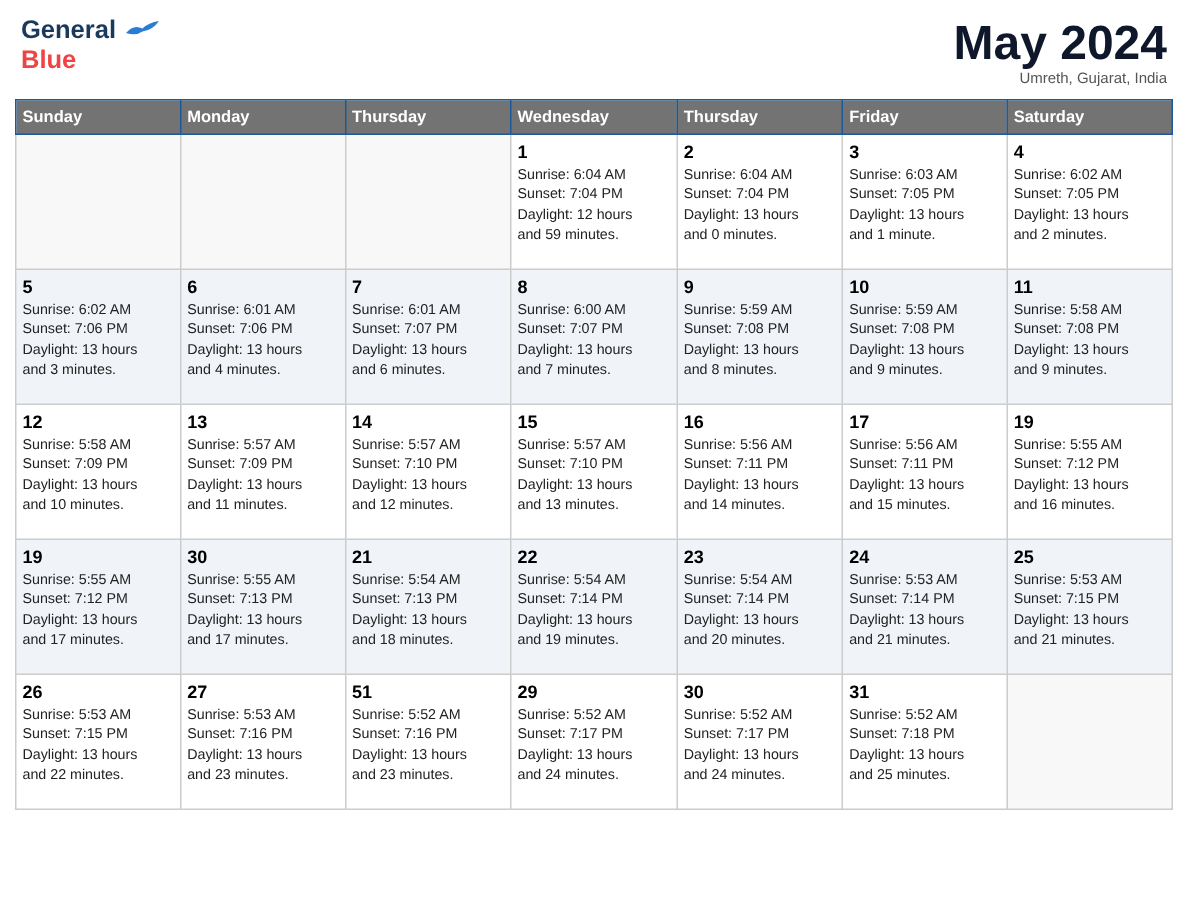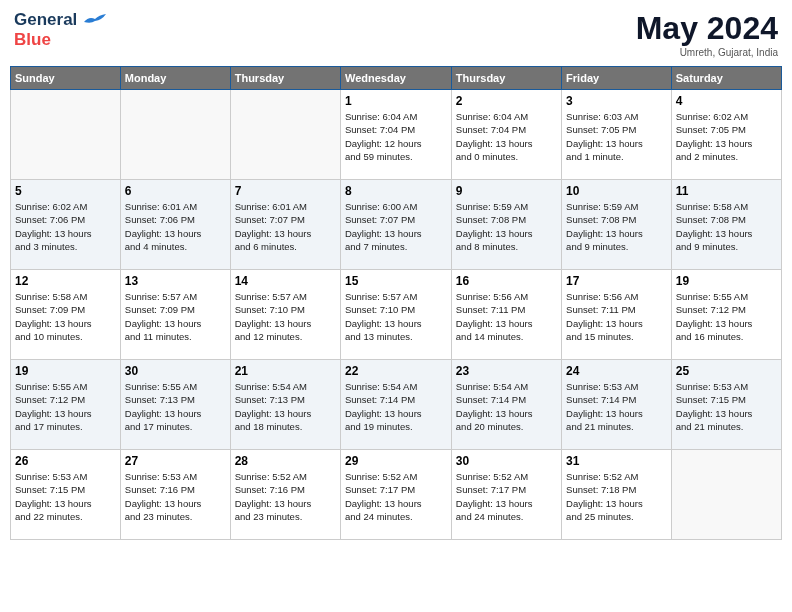--- a/index.html
+++ b/index.html
@@ -308,21 +308,21 @@
 and 22 minutes.</div>
         </td>
         <td>
           <span class="day-num">27</span>
           <div class="day-info" style="white-space: pre-line;">Sunrise: 5:53 AM
 Sunset: 7:16 PM
 Daylight: 13 hours
 and 23 minutes.</div>
         </td>
         <td>
-          <span class="day-num">28</span>
+          <span class="day-num">51</span>
           <div class="day-info" style="white-space: pre-line;">Sunrise: 5:52 AM
 Sunset: 7:16 PM
 Daylight: 13 hours
 and 23 minutes.</div>
         </td>
         <td>
           <span class="day-num">29</span>
           <div class="day-info" style="white-space: pre-line;">Sunrise: 5:52 AM
 Sunset: 7:17 PM
 Daylight: 13 hours

